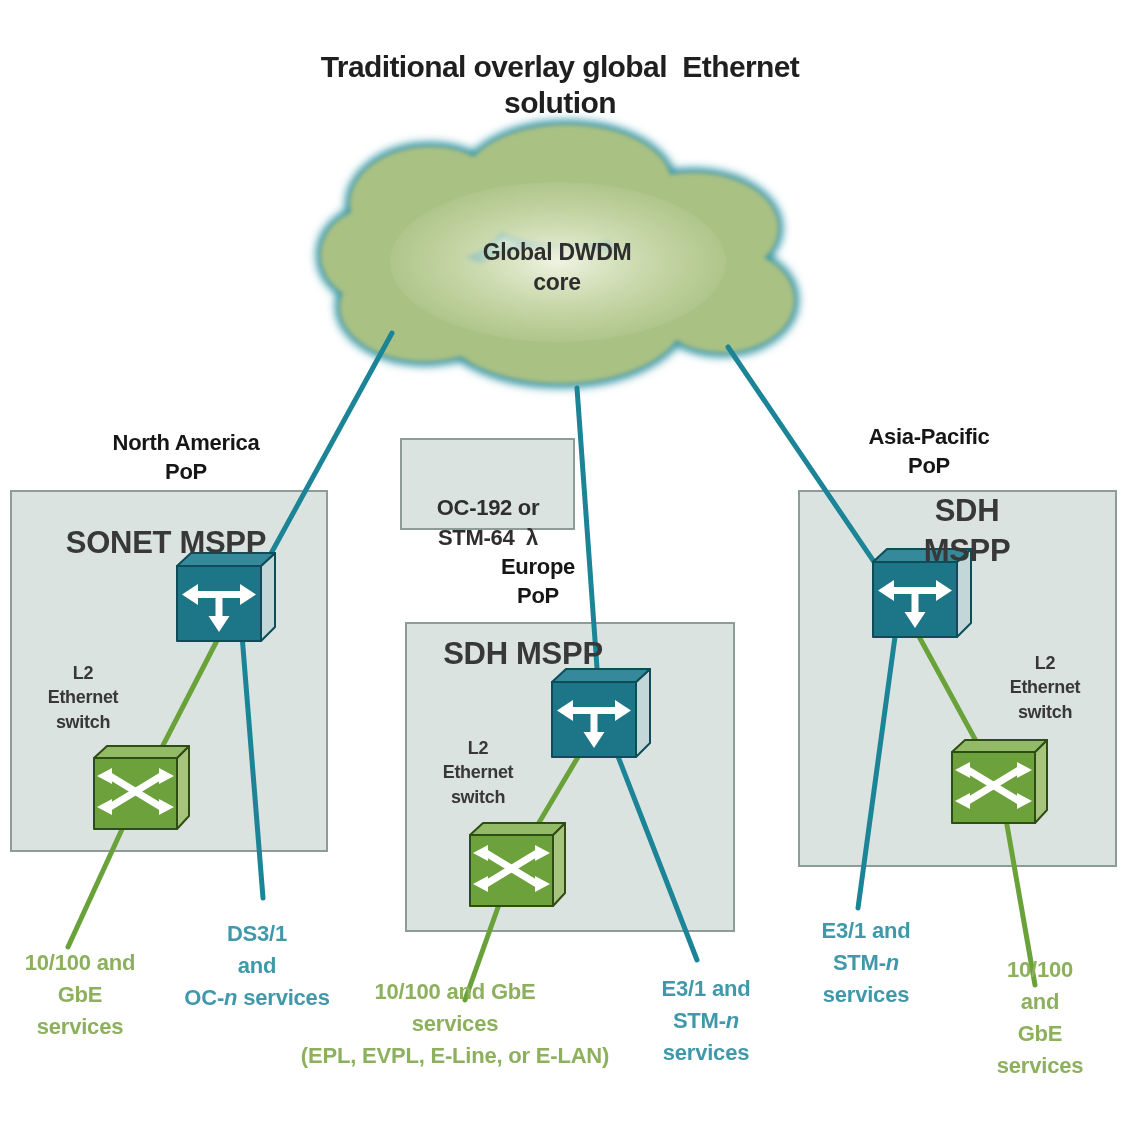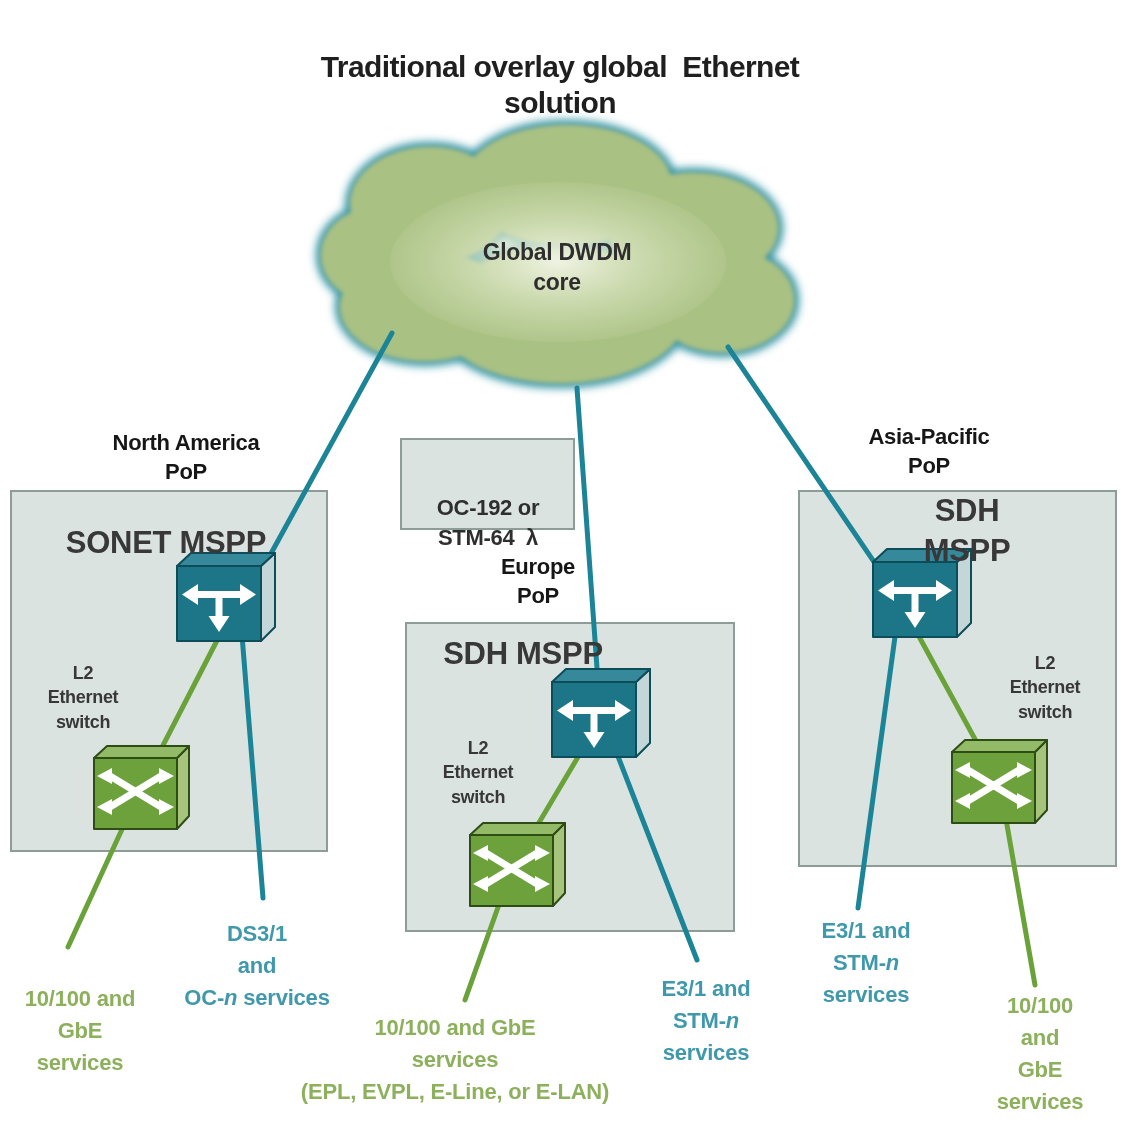--- a/index.html
+++ b/index.html
@@ -32,21 +32,21 @@
     line-height:1.42;letter-spacing:-0.3px;color:var(--label-text);
   }
   .lbl em{font-style:italic;}
   .title{font-size:30px;color:var(--dark-text);letter-spacing:-0.6px;line-height:1.2;}
   .cloud-lbl{font-size:23px;color:#2e2e2e;line-height:1.32;}
   .pop-name{font-size:22px;color:#161616;line-height:1.3;}
   .dev-lbl{font-size:31px;line-height:1.3;}
   .sw-lbl{font-size:18px;line-height:1.35;}
   .oc-lbl{font-size:22px;color:#2e2e2e;line-height:1.35;margin-top:40px;}
   .svc{font-size:22px;line-height:1.45;letter-spacing:-0.2px;}
-  .svc.green{color:var(--green-text);margin-top:36px;}
+  .svc.green{color:var(--green-text);}
   .svc.teal{color:var(--teal-text);}
   
   .cloud-ring-layer{fill:var(--cloud-fill);stroke:var(--cloud-ring);stroke-width:10;}
   .cloud-body-layer{fill:var(--cloud-fill);}
   .teal-link{fill:none;stroke:var(--teal-line);stroke-width:5;stroke-linecap:round;}
   .green-link{fill:none;stroke:var(--green-line);stroke-width:5;stroke-linecap:round;}
   .mspp-front{fill:var(--mspp-front);stroke:var(--mspp-outline);stroke-width:2;stroke-linejoin:round;}
   .mspp-top{fill:var(--mspp-top);stroke:var(--mspp-outline);stroke-width:2;stroke-linejoin:round;}
   .mspp-side{fill:var(--mspp-side);stroke:var(--mspp-outline);stroke-width:2;stroke-linejoin:round;}
   .sw-front{fill:var(--switch-front);stroke:var(--switch-outline);stroke-width:2;stroke-linejoin:round;}

